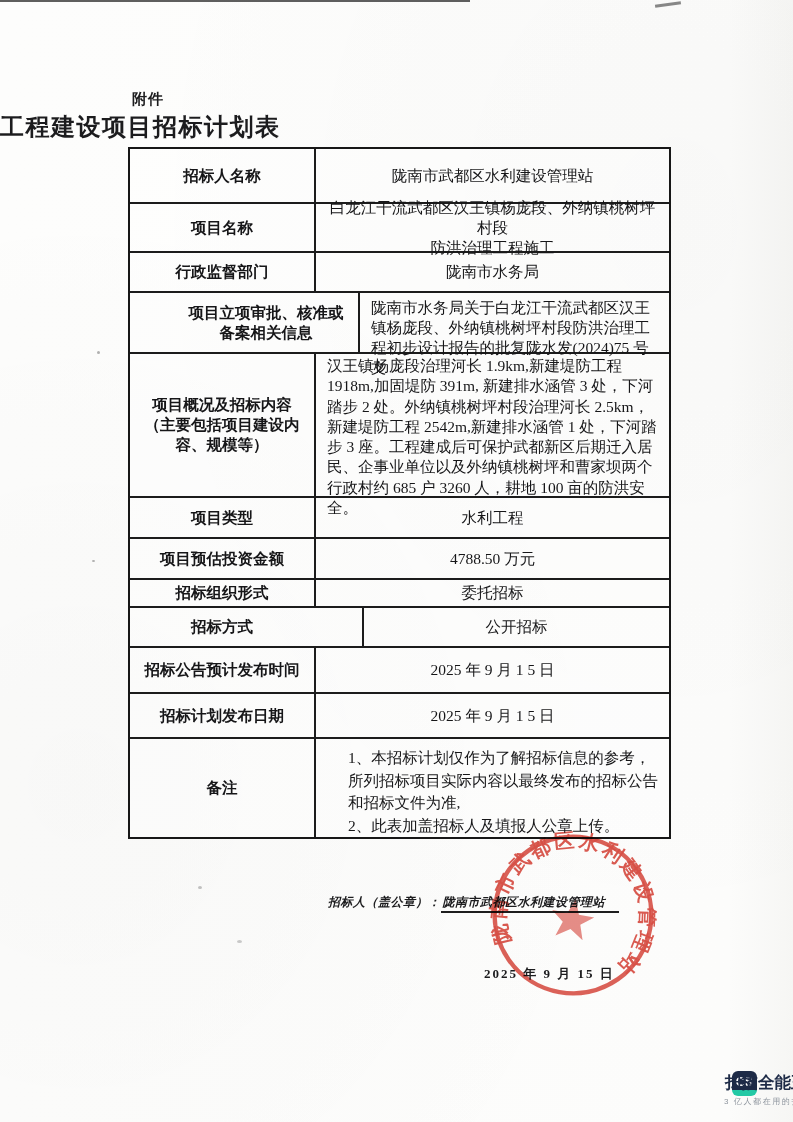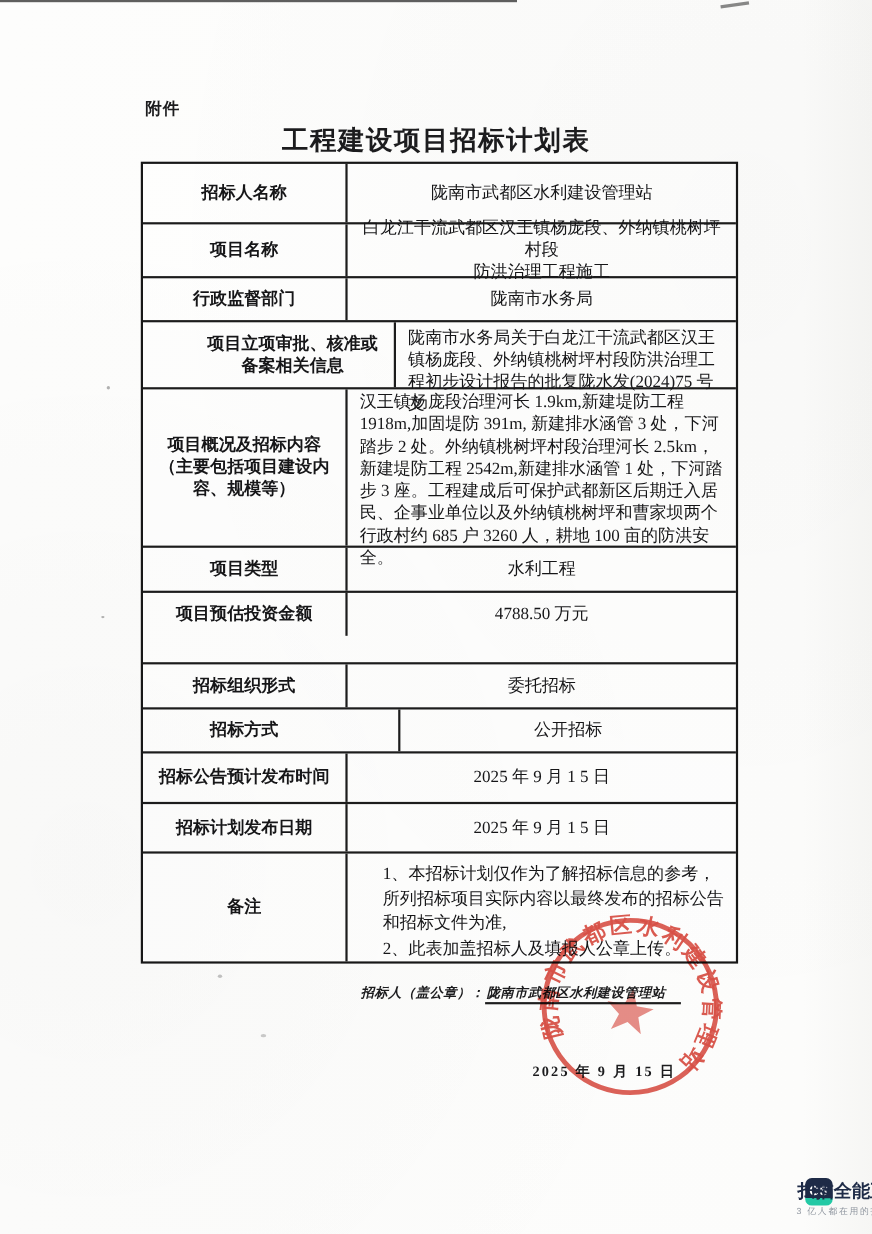--- a/index.html
+++ b/index.html
@@ -21,39 +21,39 @@
   .speck { position:absolute; background:#555; border-radius:50%; opacity:.45; }
   .speck.s1 { left:97px;  top:351px; width:3px; height:3px; }
   .speck.s2 { left:92px;  top:560px; width:3px; height:2px; }
   .speck.s3 { left:198px; top:886px; width:4px; height:3px; opacity:.35; }
   .speck.s4 { left:237px; top:940px; width:5px; height:3px; opacity:.3; }
 
   .attachment { position:absolute; left:132px; top:90px; font-size:15px; font-weight:bold; letter-spacing:1px; }
 
   .doc-title {
     position:absolute; left:0; top:111px; width:100%;
-    text-align:center; font-size:24px; font-weight:bold; letter-spacing:1.5px;
+    text-align:left; font-size:24px; font-weight:bold; letter-spacing:1.5px;
   }
 
   
   .btable {
     position:absolute; left:128px; top:147px; width:543px;
     border:2.5px solid #171717;
     background:rgba(255,255,255,0.35);
   }
   .brow { display:flex; border-top:2px solid #1c1c1c; }
   .brow:first-child { border-top:none; }
   .brow:nth-child(1)  { height:53px;justify-content:center; }
   .brow:nth-child(2)  { height:49px; }
   .brow:nth-child(3)  { height:40px; }
   .brow:nth-child(4)  { height:61px;padding-left:44px; }
   .brow:nth-child(5)  { height:144px; }
   .brow:nth-child(6)  { height:41px; }
   .brow:nth-child(7)  { height:41px; }
-  .brow:nth-child(8)  { height:41px;margin-top:24px; }
+  .brow:nth-child(8)  { height:28px; }
   .brow:nth-child(9)  { height:40px;gap:48px; }
   .brow:nth-child(10) { height:46px; }
   .brow:nth-child(11) { height:45px; }
   .brow:nth-child(12) { height:100px; }
 
   .bcell { font-size:15.5px; line-height:20px; color:#161618; }
   .bcell.lbl {
     width:184px; flex:0 0 184px; display:flex; align-items:center; justify-content:center;
     text-align:center; padding:2px 12px; font-weight:600;
   }

